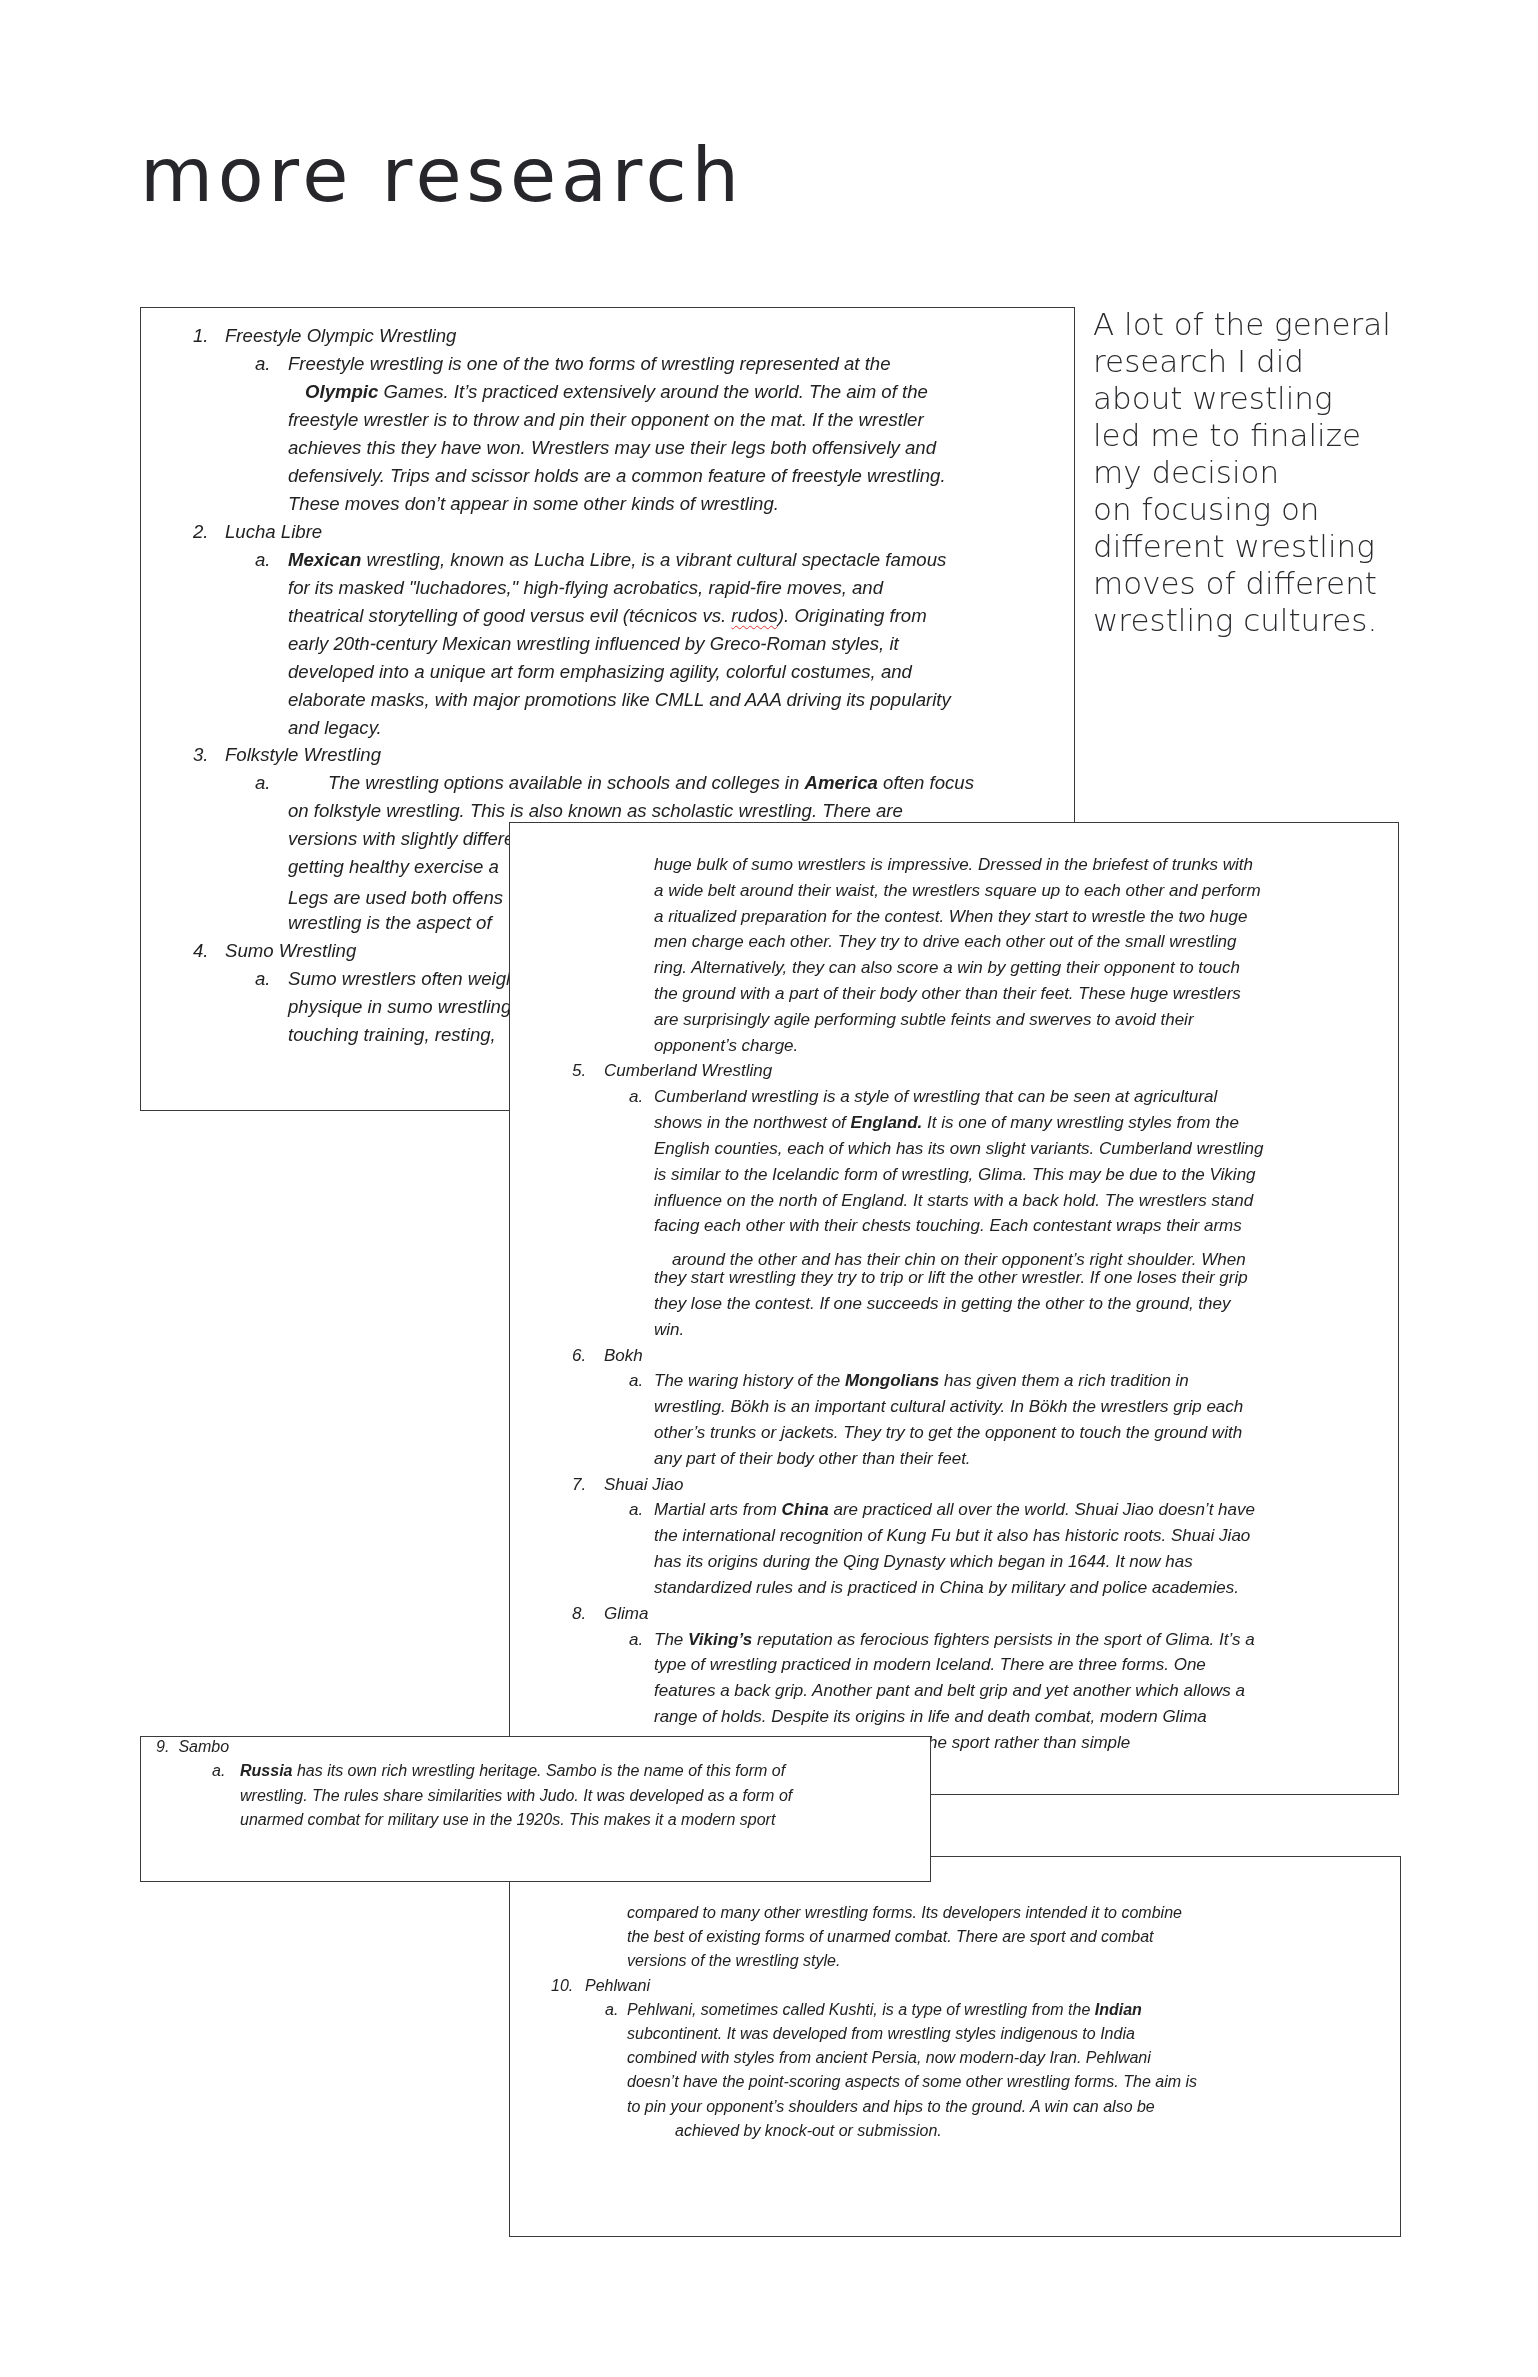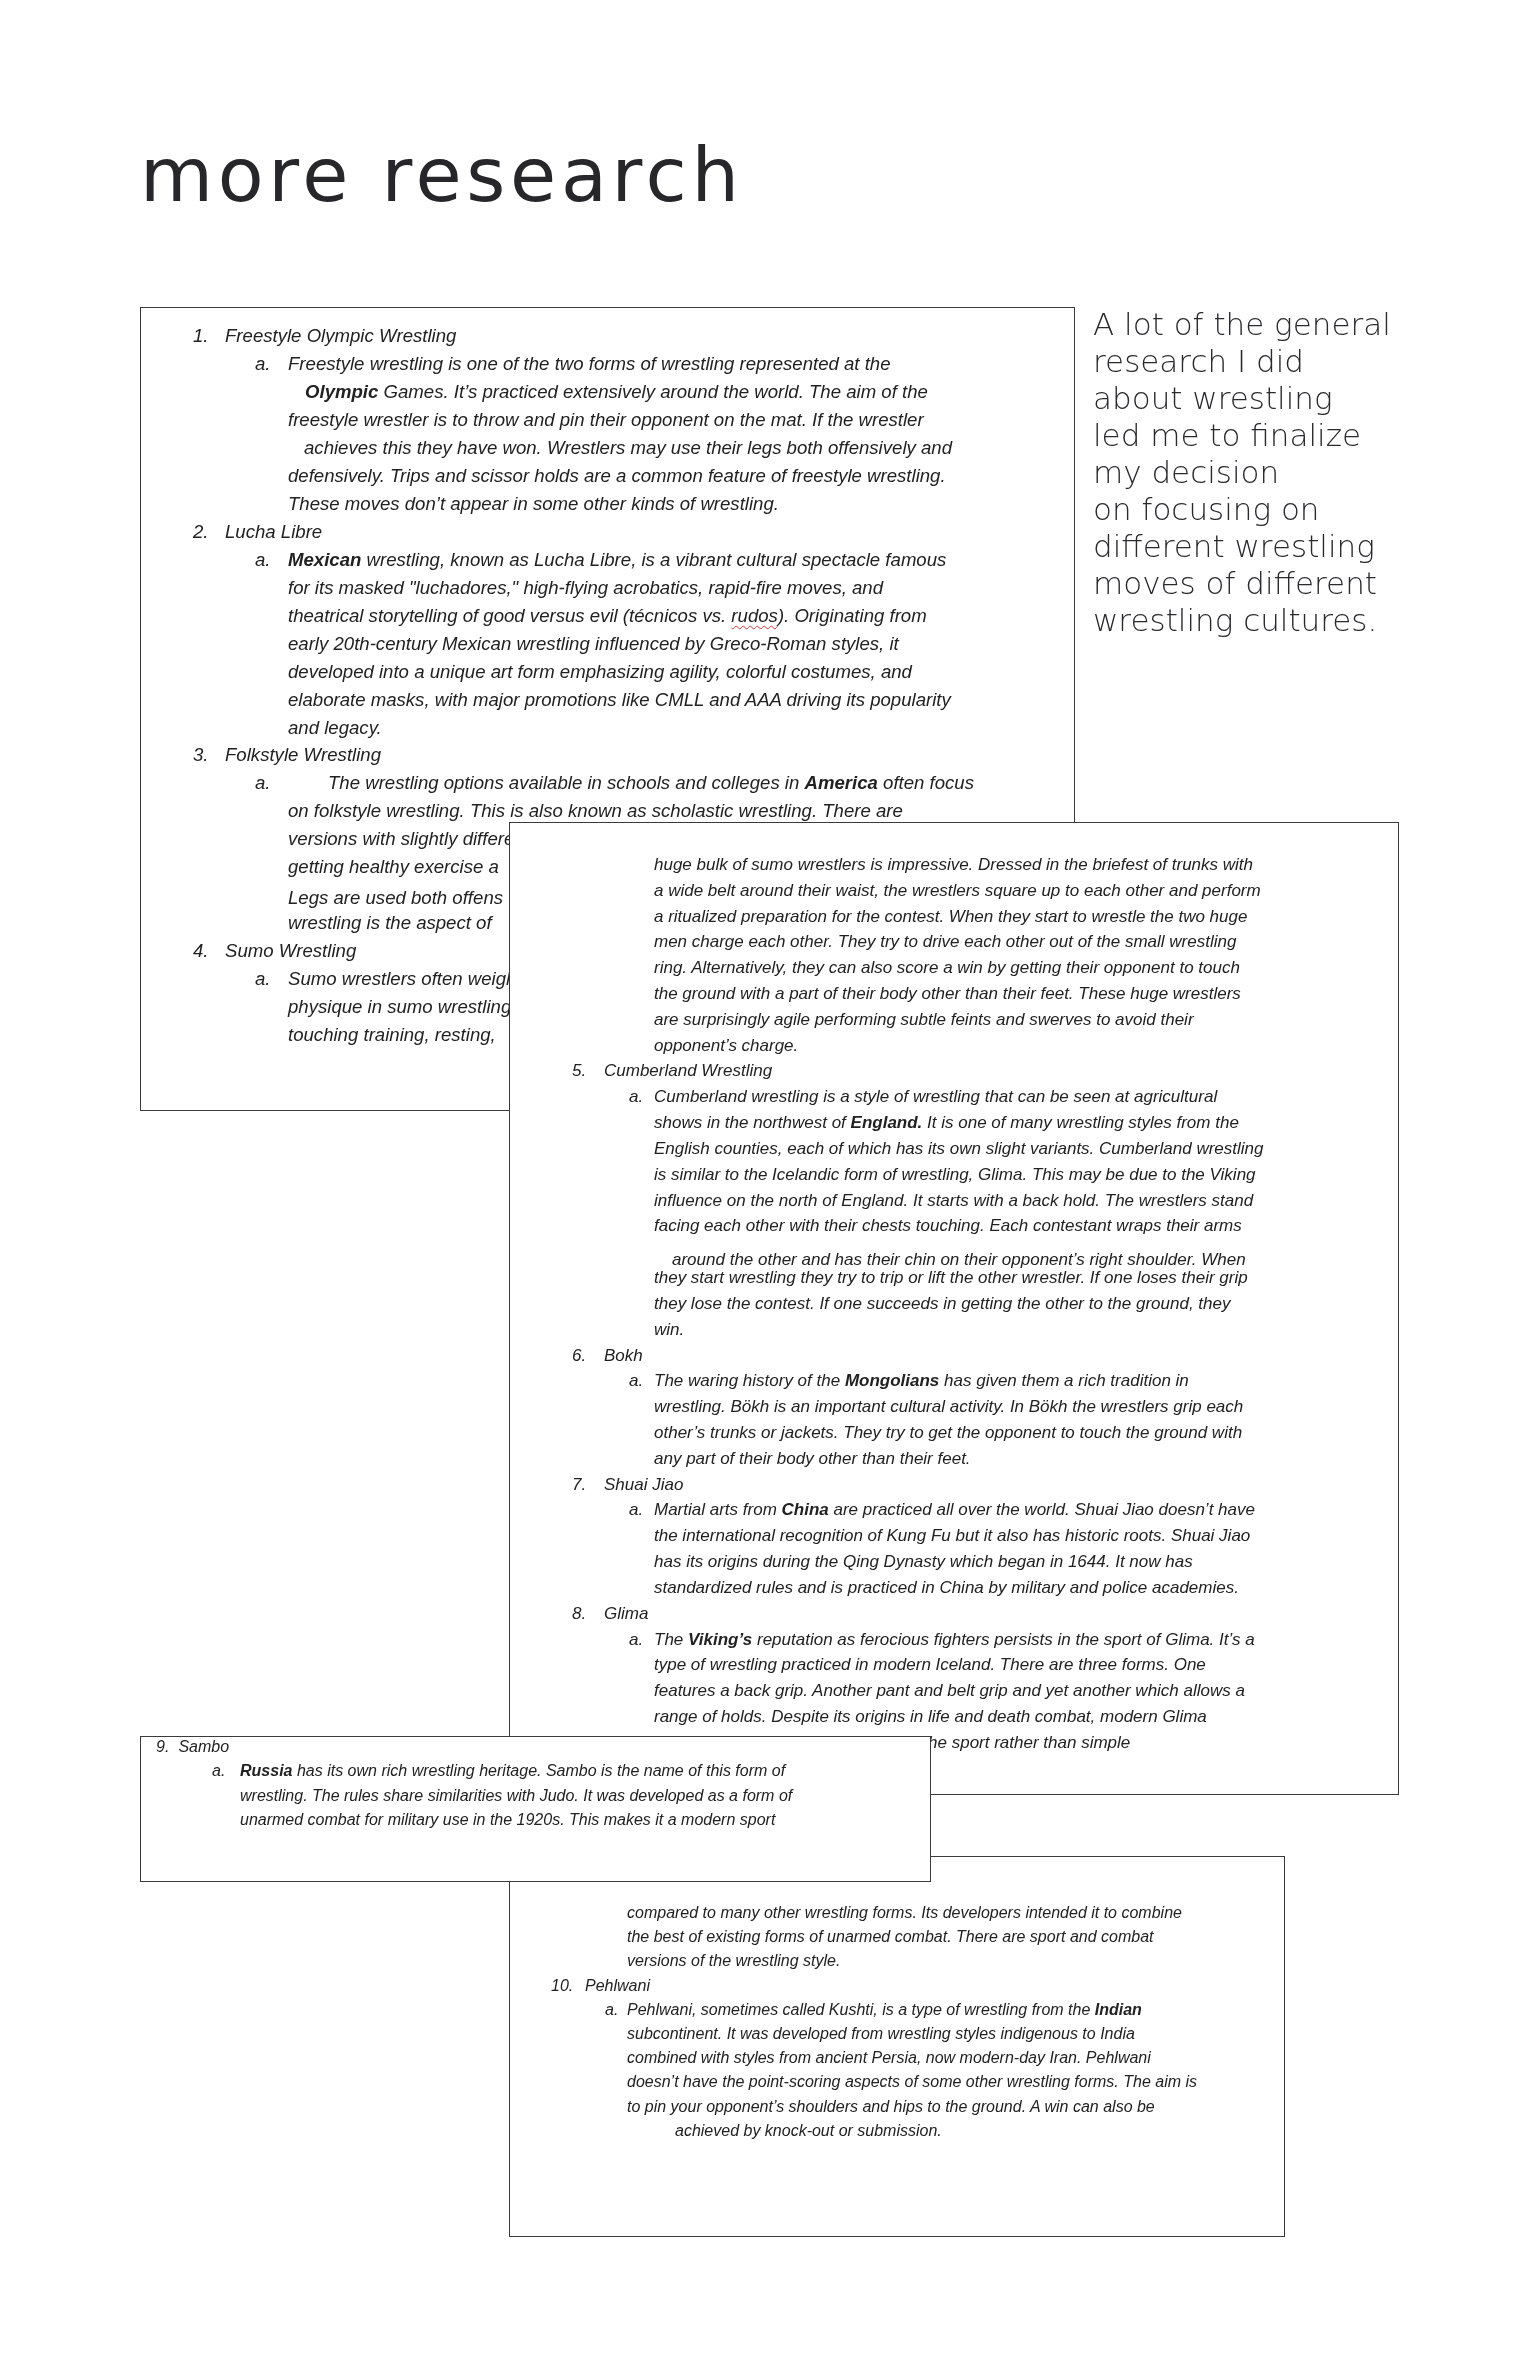--- a/index.html
+++ b/index.html
@@ -32,21 +32,21 @@
   
   #box1 { left: 140px; top: 307px; width: 935px; height: 804px; z-index: 1; }
   #box1 .doc { font-size: 18.6px; line-height: 28px; }
   
   #box2 { left: 509px; top: 822px; width: 890px; height: 973px; z-index: 2; }
   #box2 .doc { font-size: 17px; line-height: 26px; }
   
   #box3 { left: 140px; top: 1736px; width: 791px; height: 146px; z-index: 4; }
   #box3 .doc { font-size: 16px; line-height: 24px; }
   
-  #box4 { left: 509px; top: 1856px; width: 776px; height: 381px; z-index: 3; }
+  #box4 { left: 509px; top: 1856px; width: 892px; height: 381px; z-index: 3; }
   #box4 .doc { font-size: 16px; line-height: 24px; }
 </style>
 </head>
 <body>
 
 <h1 class="title">more research</h1>
 
 <div class="side-note">A lot of the general
 research I did
 about wrestling
@@ -57,21 +57,21 @@
 moves of different
 wrestling cultures.</div>
 
 <div class="box" id="box1">
   <div class="doc">
       <div class="item-head" style="left: 52px; top: 14px;"><span class="item-num">1.</span><span style="position: absolute; left: 32px;">Freestyle Olympic Wrestling</span></div>
       <span style="position: absolute; left: 114px; top: 42px;">a.</span>
       <span class="line" style="position: absolute; left: 147px; top: 42px;"><span>Freestyle wrestling is one of the two forms of wrestling represented at the</span></span>
       <span class="line" style="position: absolute; left: 164px; top: 70px;"><b>Olympic</b><span> Games. It’s practiced extensively around the world. The aim of the</span></span>
       <span class="line" style="position: absolute; left: 147px; top: 98px;"><span>freestyle wrestler is to throw and pin their opponent on the mat. If the wrestler</span></span>
-      <span class="line" style="position: absolute; left: 163px; top: 126px; text-align: center;"><span>achieves this they have won. Wrestlers may use their legs both offensively and</span></span>
+      <span class="line" style="position: absolute; left: 147px; top: 126px; text-align: center;"><span>achieves this they have won. Wrestlers may use their legs both offensively and</span></span>
       <span class="line" style="position: absolute; left: 147px; top: 154px;"><span>defensively. Trips and scissor holds are a common feature of freestyle wrestling.</span></span>
       <span class="line" style="position: absolute; left: 147px; top: 182px;"><span>These moves don’t appear in some other kinds of wrestling.</span></span>
       <div class="item-head" style="left: 52px; top: 210px;"><span class="item-num">2.</span><span style="position: absolute; left: 32px;">Lucha Libre</span></div>
       <span style="position: absolute; left: 114px; top: 238px;">a.</span>
       <span class="line" style="position: absolute; left: 147px; top: 238px;"><b>Mexican</b><span> wrestling, known as Lucha Libre, is a vibrant cultural spectacle famous</span></span>
       <span class="line" style="position: absolute; left: 147px; top: 266px;"><span>for its masked "luchadores," high-flying acrobatics, rapid-fire moves, and</span></span>
       <span class="line" style="position: absolute; left: 147px; top: 294px;"><span>theatrical storytelling of good versus evil (técnicos vs. <span class="squiggle">rudos</span>). Originating from</span></span>
       <span class="line" style="position: absolute; left: 147px; top: 322px;"><span>early 20th-century Mexican wrestling influenced by Greco-Roman styles, it</span></span>
       <span class="line" style="position: absolute; left: 147px; top: 350px;"><span>developed into a unique art form emphasizing agility, colorful costumes, and</span></span>
       <span class="line" style="position: absolute; left: 147px; top: 378px;"><span>elaborate masks, with major promotions like CMLL and AAA driving its popularity</span></span>

